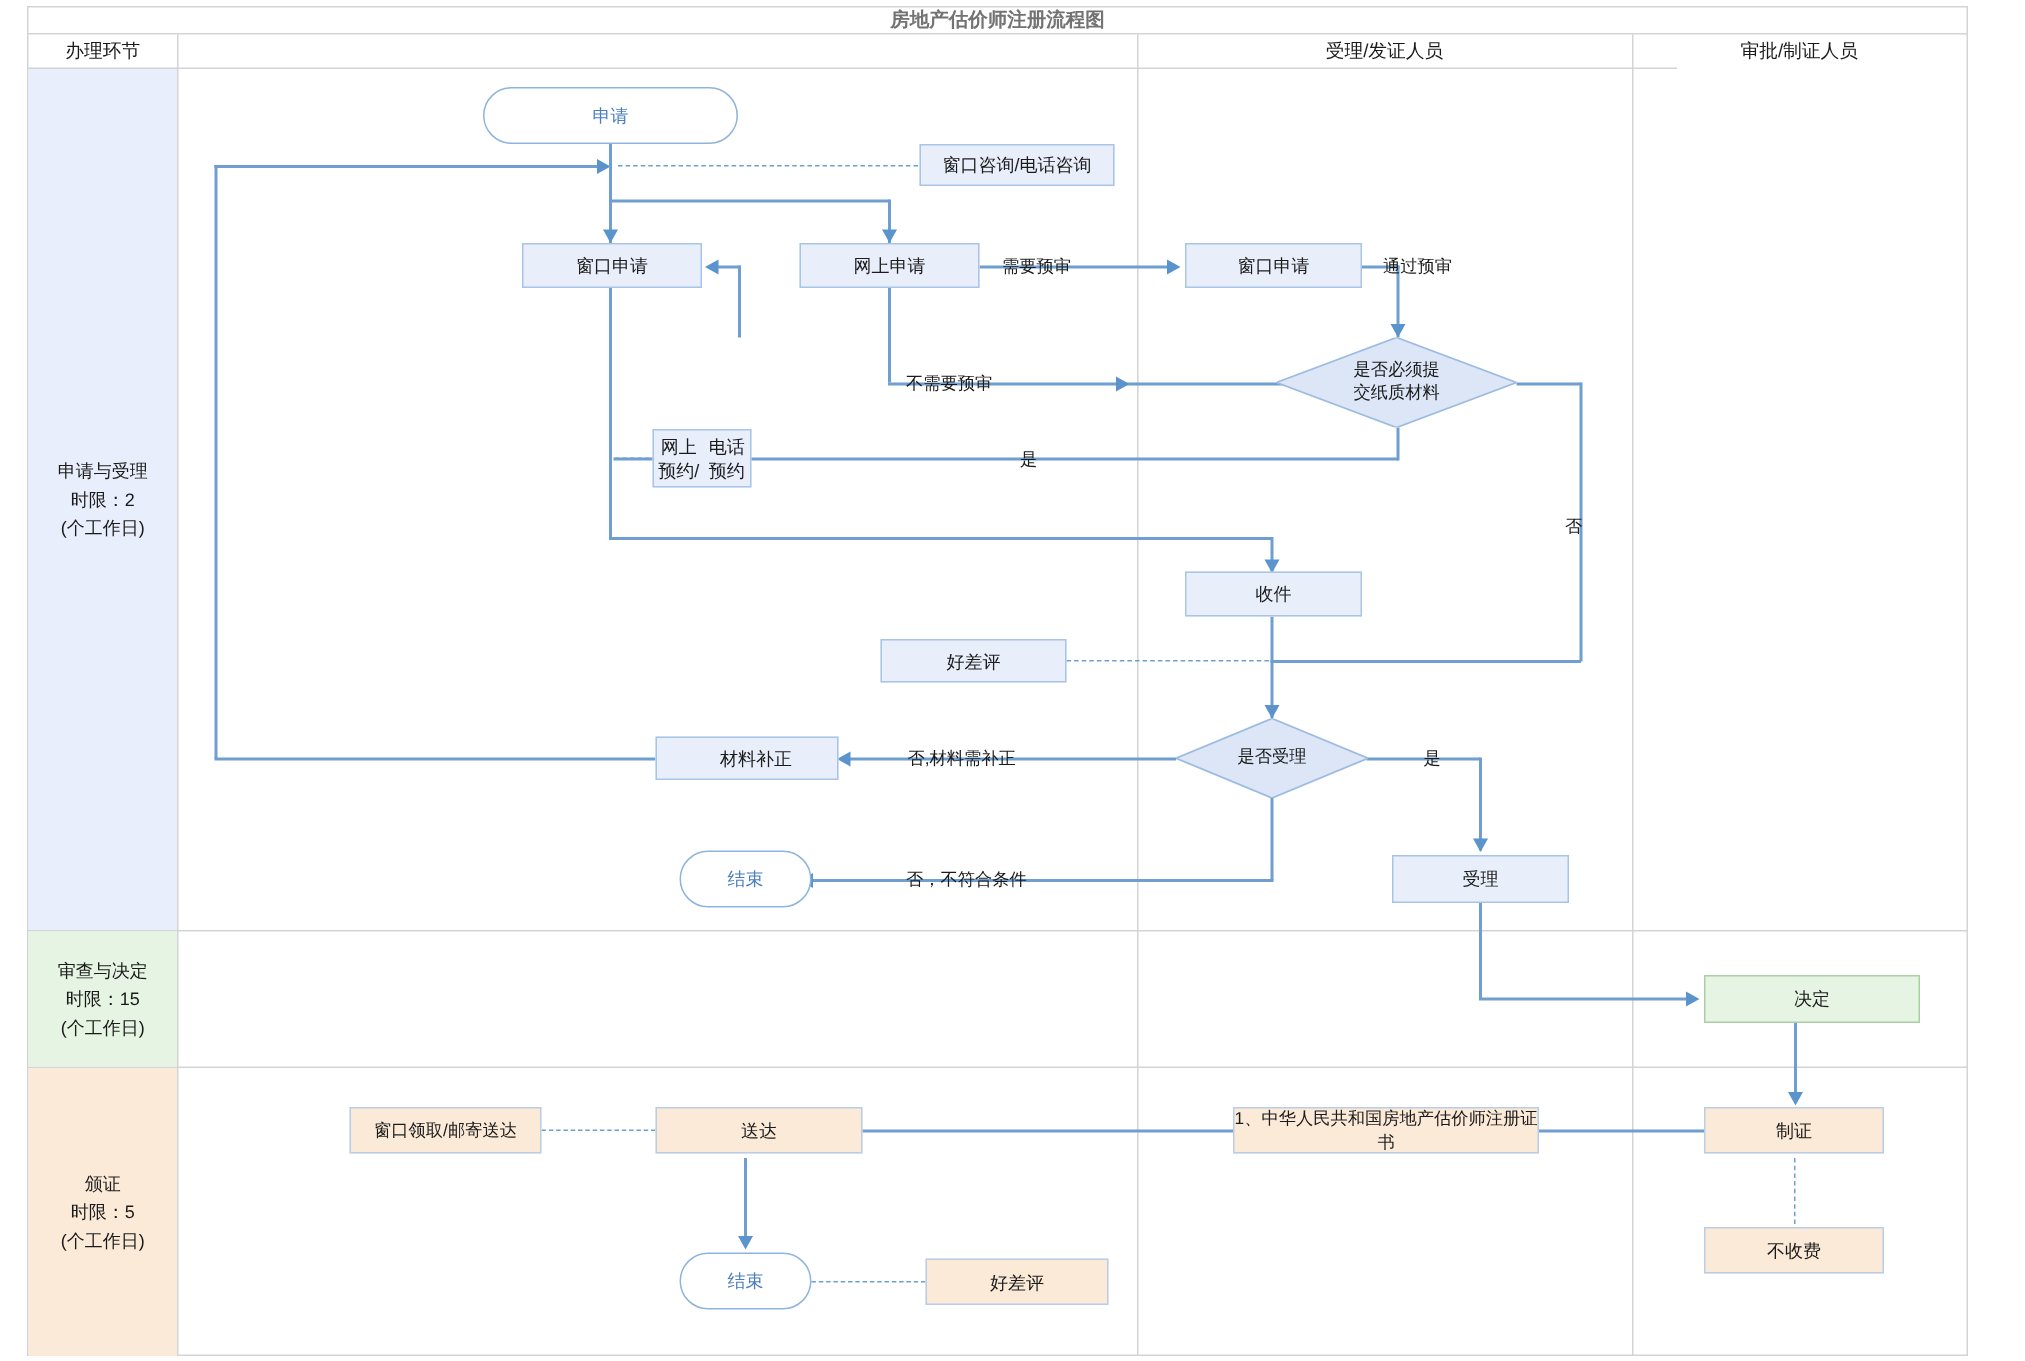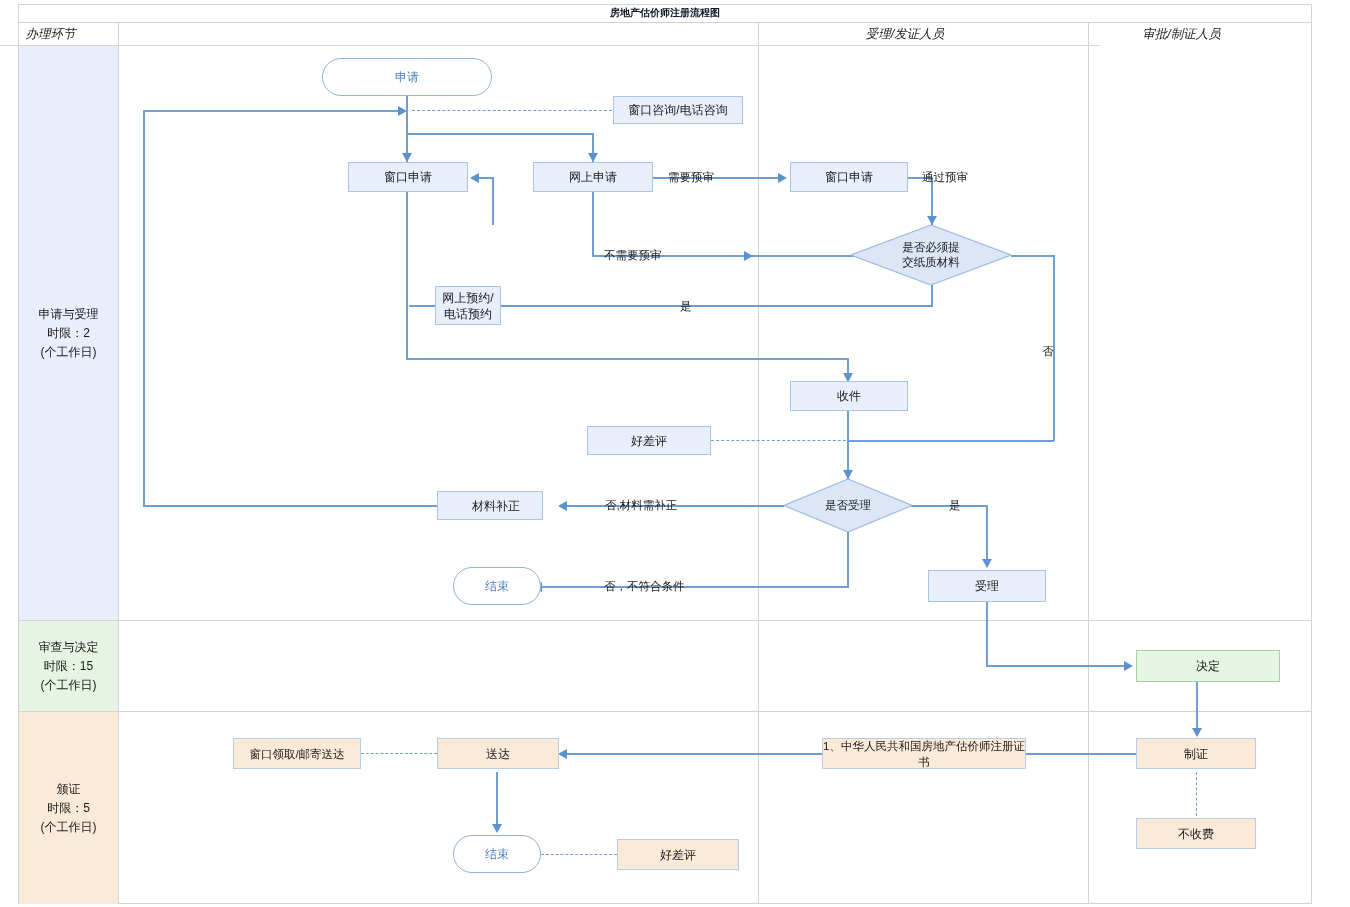--- a/index.html
+++ b/index.html
@@ -5,23 +5,23 @@
   html,body{margin:0;padding:0;background:#ffffff;}
   body{font-family:"Liberation Sans","DejaVu Sans",sans-serif;}
   #root{position:relative;width:1350px;height:907px;overflow:hidden;background:#fff;}
 
   
   .frame{position:absolute;left:18px;top:4px;width:1294px;height:900px;
          border:1px solid #d4d4d4;box-sizing:border-box;}
   .title-row{position:absolute;left:18px;top:4px;width:1294px;height:19px;
              border-bottom:1px solid #d4d4d4;box-sizing:border-box;
              display:flex;align-items:center;justify-content:center;}
-  .title-row .t{font-size:10px;font-weight:bold;color:#0f172a;}
-  .head-row{position:absolute;left:0;top:23px;width:1100px;height:23px;
-            border-bottom:1px solid #d4d4d4;box-sizing:border-box;font-style:italic;}
+  .title-row .t{font-size:13px;font-weight:bold;color:#737373;}
+  .head-row{position:absolute;left:18px;top:23px;width:1100px;height:23px;
+            border-bottom:1px solid #d4d4d4;box-sizing:border-box;}
   .head-cell{position:absolute;top:0;height:23px;display:flex;align-items:center;
              justify-content:center;font-size:12.5px;color:#1a1a1a;}
 
   
   .vdiv{position:absolute;width:1px;background:#d4d4d4;}
   
   .hdiv{position:absolute;height:1px;background:#d4d4d4;left:18px;width:1294px;}
 
   
   .stage{position:absolute;left:19px;width:99px;display:flex;flex-direction:column;
@@ -206,51 +206,51 @@
   <div class="node n-diamond" style="left:851px;top:225px;width:160px;height:60px;">
     <svg class="dshape" viewBox="0 0 160 60" preserveAspectRatio="none">
       <polygon points="80,0 160,30 80,60 0,30" fill="#dce6f7" stroke="#9dbbe0" stroke-width="1.2"></polygon>
     </svg>
     <div class="dlabel">
       <div>是否必须提</div>
       <div>交纸质材料</div>
     </div>
   </div>
 
-  <div class="node n-blue2" style="left:435px;top:286px;width:66px;height:39px;flex-direction:column;">
+  <div class="node n-blue2" style="left:435px;top:286px;width:66px;height:39px;flex-direction:row;">
     <div>网上预约/</div>
     <div>电话预约</div>
   </div>
 
   <div class="node n-blue2" style="left:790px;top:381px;width:118px;height:30px;">收件</div>
 
   <div class="node n-blue2" style="left:587px;top:426px;width:124px;height:29px;">好差评</div>
 
   <div class="node n-diamond" style="left:784px;top:479px;width:128px;height:53px;">
     <svg class="dshape" viewBox="0 0 128 53" preserveAspectRatio="none">
       <polygon points="64,0 128,26.5 64,53 0,26.5" fill="#dce6f7" stroke="#9dbbe0" stroke-width="1.2"></polygon>
     </svg>
     <div class="dlabel">是否受理</div>
   </div>
 
-  <div class="node n-blue2" style="left:437px;top:491px;width:106px;height:29px;padding-left:12px;">材料补正</div>
+  <div class="node n-blue2" style="left:437px;top:491px;width:122px;height:29px;padding-left:12px;">材料补正</div>
 
   <div class="node n-blue2" style="left:928px;top:570px;width:118px;height:32px;">受理</div>
 
   <div class="node n-term" style="left:453px;top:567px;width:88px;height:38px;">结束</div>
 
   <div class="node n-green" style="left:1136px;top:650px;width:144px;height:32px;">决定</div>
 
   <div class="node n-orange" style="left:1136px;top:738px;width:120px;height:31px;">制证</div>
 
   <div class="node n-orange" style="left:1136px;top:818px;width:120px;height:31px;">不收费</div>
 
   <div class="node n-orange" style="left:822px;top:738px;width:204px;height:31px;font-size:11.5px;">1、中华人民共和国房地产估价师注册证书</div>
 
-  <div class="node n-orange" style="left:437px;top:738px;width:122px;height:31px;">送达</div>
+  <div class="node n-orange" style="left:437px;top:738px;width:138px;height:31px;">送达</div>
 
   <div class="node n-orange" style="left:233px;top:738px;width:128px;height:31px;font-size:11.5px;">窗口领取/邮寄送达</div>
 
   <div class="node n-term" style="left:453px;top:835px;width:88px;height:38px;">结束</div>
 
   <div class="node n-orange" style="left:617px;top:839px;width:122px;height:31px;">好差评</div>
 
 </div>
 
 </body></html>

